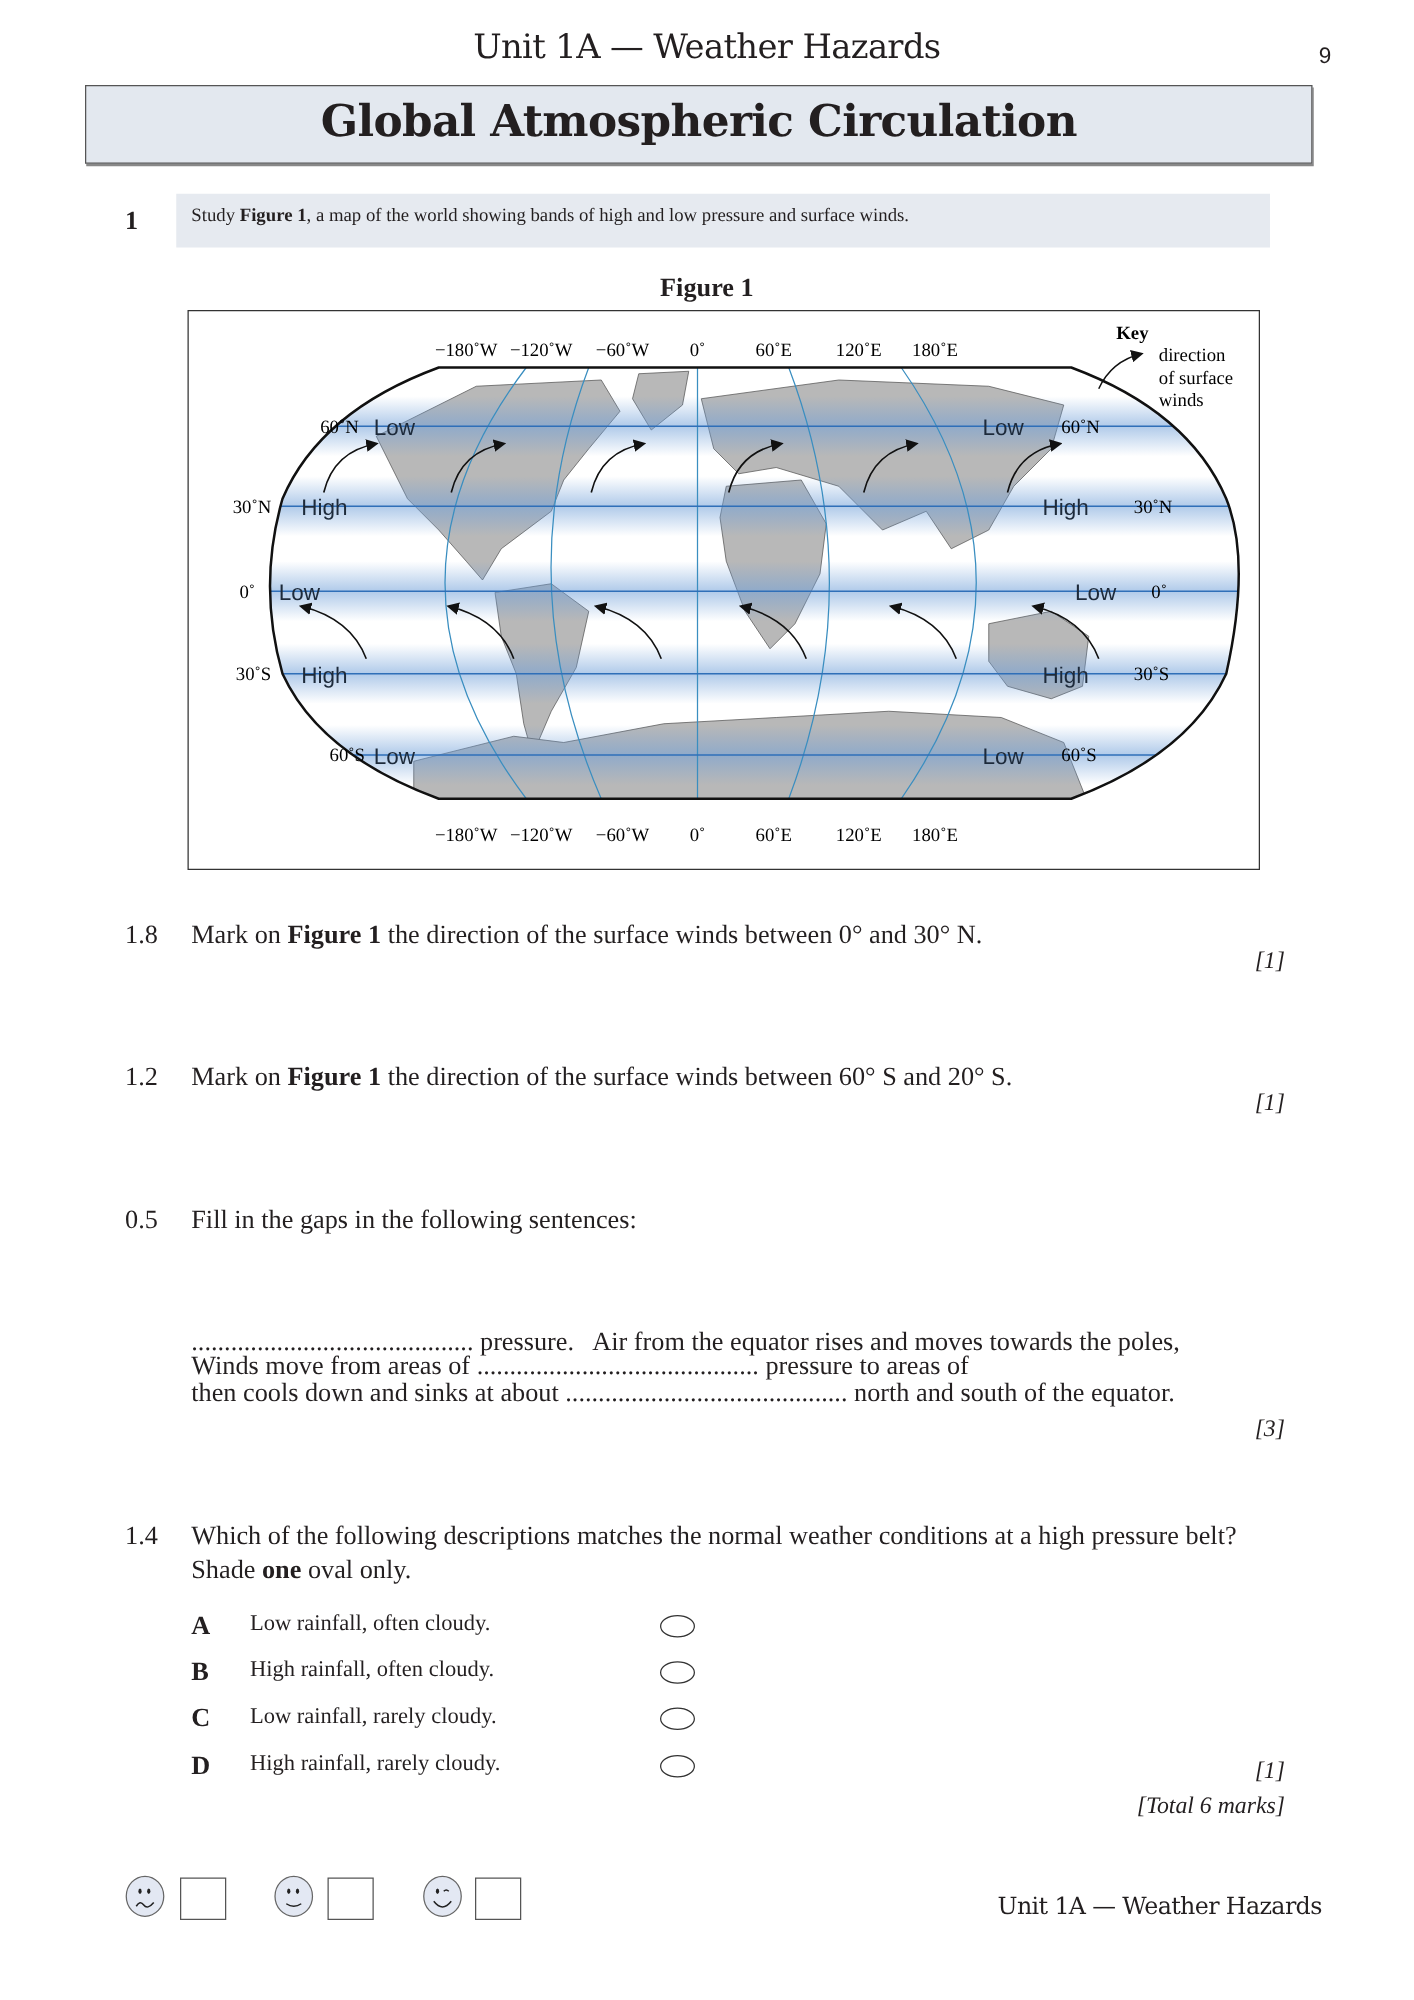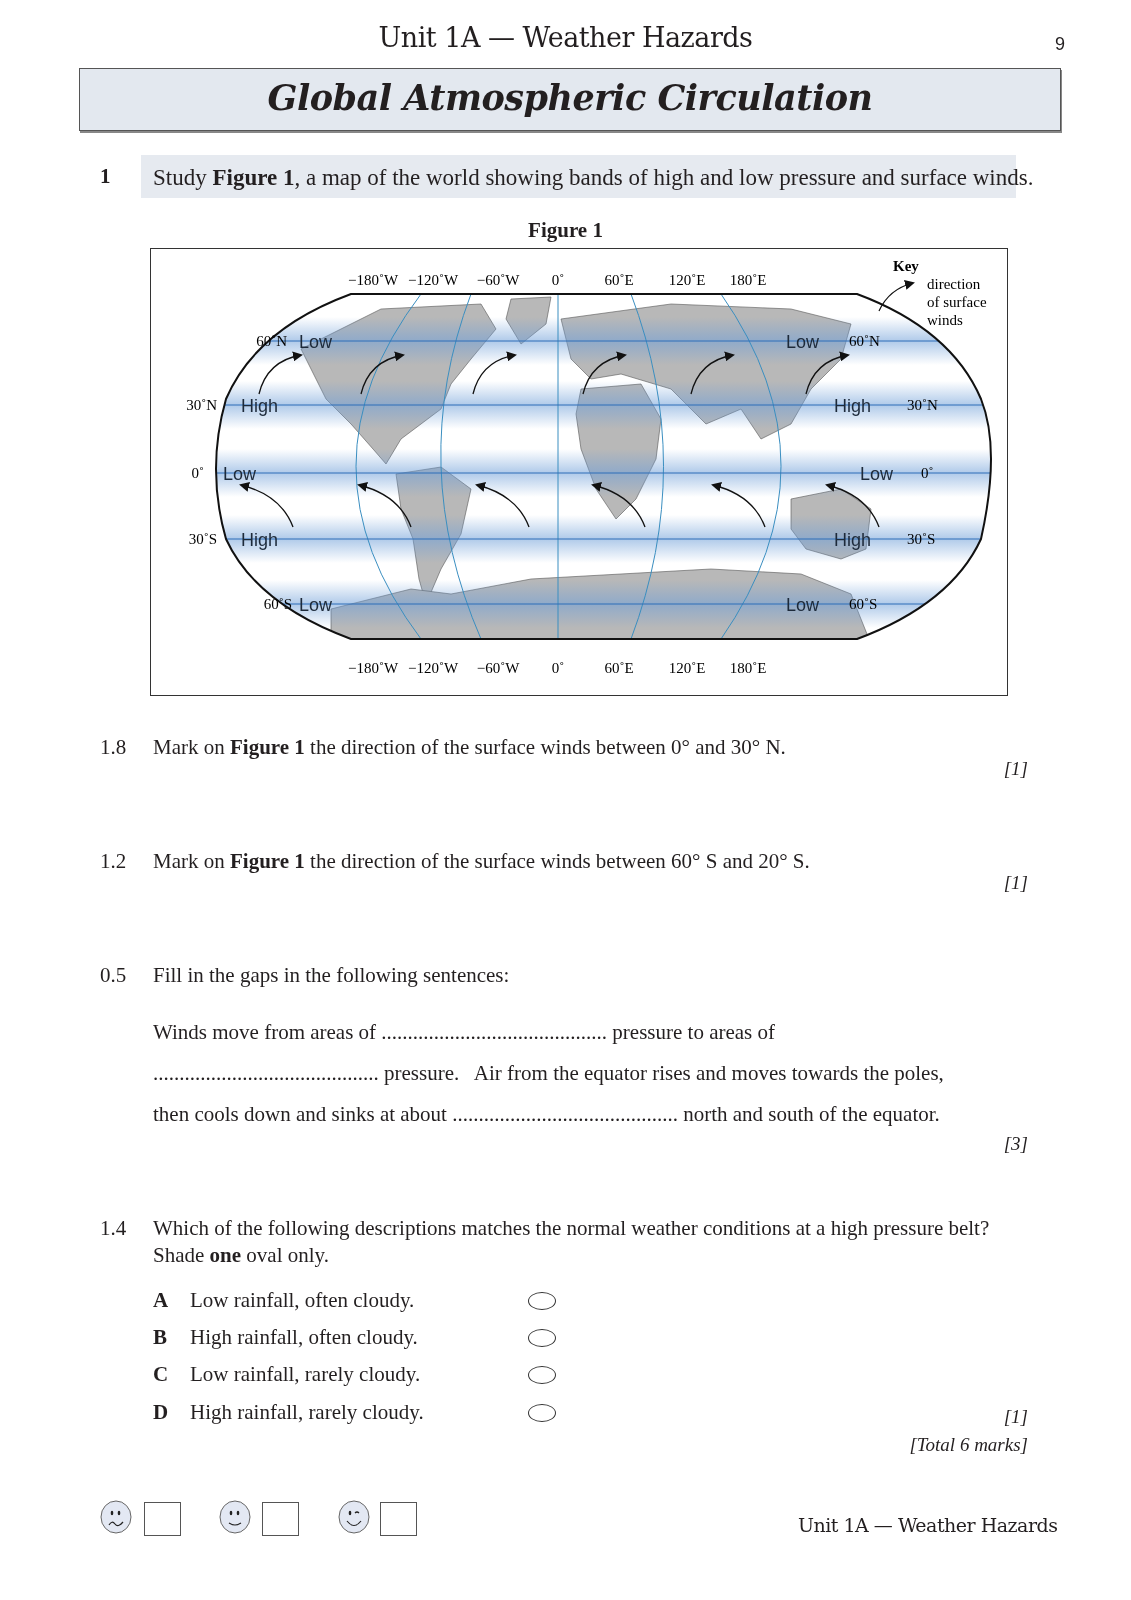--- a/index.html
+++ b/index.html
@@ -2,38 +2,38 @@
 <html><head>
 <meta charset="utf-8">
 <style>
   html, body { margin: 0; padding: 0; background: #ffffff; }
   body { width: 1131px; height: 1600px; position: relative; overflow: hidden;
          font-family: "Liberation Serif", "DejaVu Serif", serif; color: #231f20; }
   .abs { position: absolute; }
   .header-title { top: 22px; left: 0; width: 1131px; text-align: center;
                   font-family: "DejaVu Serif", serif; font-size: 27px; letter-spacing: -0.5px; }
   .page-num { top: 34px; left: 1055px; font-family: "Liberation Sans", sans-serif; font-size: 18px; }
-  .title-box { top: 68px; left: 79px; width: 980px; height: 61px; background: #e3e8ef;
-               border: 1.5px solid #555; box-shadow: 1px 2px 0 #888; font-style: italic; }
+  .title-box { top: 68px; left: 68px; width: 980px; height: 61px; background: #e3e8ef;
+               border: 1.5px solid #555; box-shadow: 1px 2px 0 #888; }
   .title-text { position: absolute; left: 0; right: 0; top: 8px; text-align: center;
                 font-family: "DejaVu Serif", serif; font-weight: bold; font-size: 35px; letter-spacing: -0.5px; }
   .q-num-main { top: 164px; left: 100px; font-weight: bold; font-size: 21px; }
   .intro-box { top: 155px; left: 141px; width: 875px; height: 43px; background: #e6eaf0; }
-  .intro-text { position: absolute; left: 12px; top: 10px; font-size: 23px; white-space: nowrap; }
+  .intro-text { position: absolute; left: 12px; top: 10px; font-size: 15px; white-space: nowrap; }
   .fig-caption { top: 218px; left: 0; width: 1131px; text-align: center; font-weight: bold; font-size: 21px; }
   .fig-frame { top: 248px; left: 150px; width: 856px; height: 446px; border: 1px solid #333; background: #fff; }
   .fig-frame svg { position: absolute; left: 0; top: 0; }
   .qrow { position: absolute; font-size: 21px; white-space: nowrap; }
   .qnum { position: absolute; left: 100px; }
   .qtext { position: absolute; left: 153px; }
   .marks { position: absolute; font-style: italic; font-size: 19px; text-align: right; right: 103px; }
   .line-text { position: absolute; left: 153px; font-size: 21px; white-space: nowrap; }
   .dots { letter-spacing: 0px; }
   .opt-letter { position: absolute; left: 153px; font-weight: bold; font-size: 21px; }
-  .opt-text { position: absolute; left: 190px; font-size: 21px; white-space: nowrap; }
+  .opt-text { position: absolute; left: 200px; font-size: 18px; white-space: nowrap; }
   .oval { position: absolute; left: 528px; width: 26px; height: 16px; border: 1.5px solid #333;
           border-radius: 50%; background: #fff; cursor: pointer; }
   .footer-text { top: 1514px; left: 798px; font-family: "DejaVu Serif", serif; font-size: 19px; letter-spacing: -0.5px; }
   .face { position: absolute; top: 1500px; width: 32px; height: 34px; }
   .tickbox { position: absolute; top: 1502px; width: 35px; height: 32px; border: 1.5px solid #555; background: #fff; cursor: pointer; }
   b { font-weight: bold; }
 </style>
 </head>
 <body>
 
@@ -177,21 +177,21 @@
 <div class="qrow" style="top:849px; left:0; width:1131px;">
   <span class="qnum">1.2</span>
   <span class="qtext"><span>Mark on </span><b>Figure 1</b><span> the direction of the surface winds between 60° S and 20° S.</span></span>
 </div>
 <div class="marks" style="top:872px;">[1]</div>
 
 <div class="qrow" style="top:963px; left:0; width:1131px;">
   <span class="qnum">0.5</span>
   <span class="qtext">Fill in the gaps in the following sentences:</span>
 </div>
-<div class="line-text" style="top:1020px;font-family:Liberation Serif, serif;"><span>Winds move from areas of </span><span class="dots">...........................................</span><span> pressure to areas of</span></div>
+<div class="line-text" style="top:1080px;font-family:Liberation Serif, serif;"><span>Winds move from areas of </span><span class="dots">...........................................</span><span> pressure to areas of</span></div>
 <div class="line-text" style="top:1061px;"><span class="dots">...........................................</span><span style="white-space:pre"> pressure.   Air from the equator rises and moves towards the poles,</span></div>
 <div class="line-text" style="top:1102px;"><span>then cools down and sinks at about </span><span class="dots">...........................................</span><span> north and south of the equator.</span></div>
 <div class="marks" style="top:1133px;">[3]</div>
 
 <div class="qrow" style="top:1216px; left:0; width:1131px;">
   <span class="qnum">1.4</span>
   <span class="qtext">Which of the following descriptions matches the normal weather conditions at a high pressure belt?</span>
 </div>
 <div class="line-text" style="top:1243px;text-align:center;"><span>Shade </span><b>one</b><span> oval only.</span></div>
 

